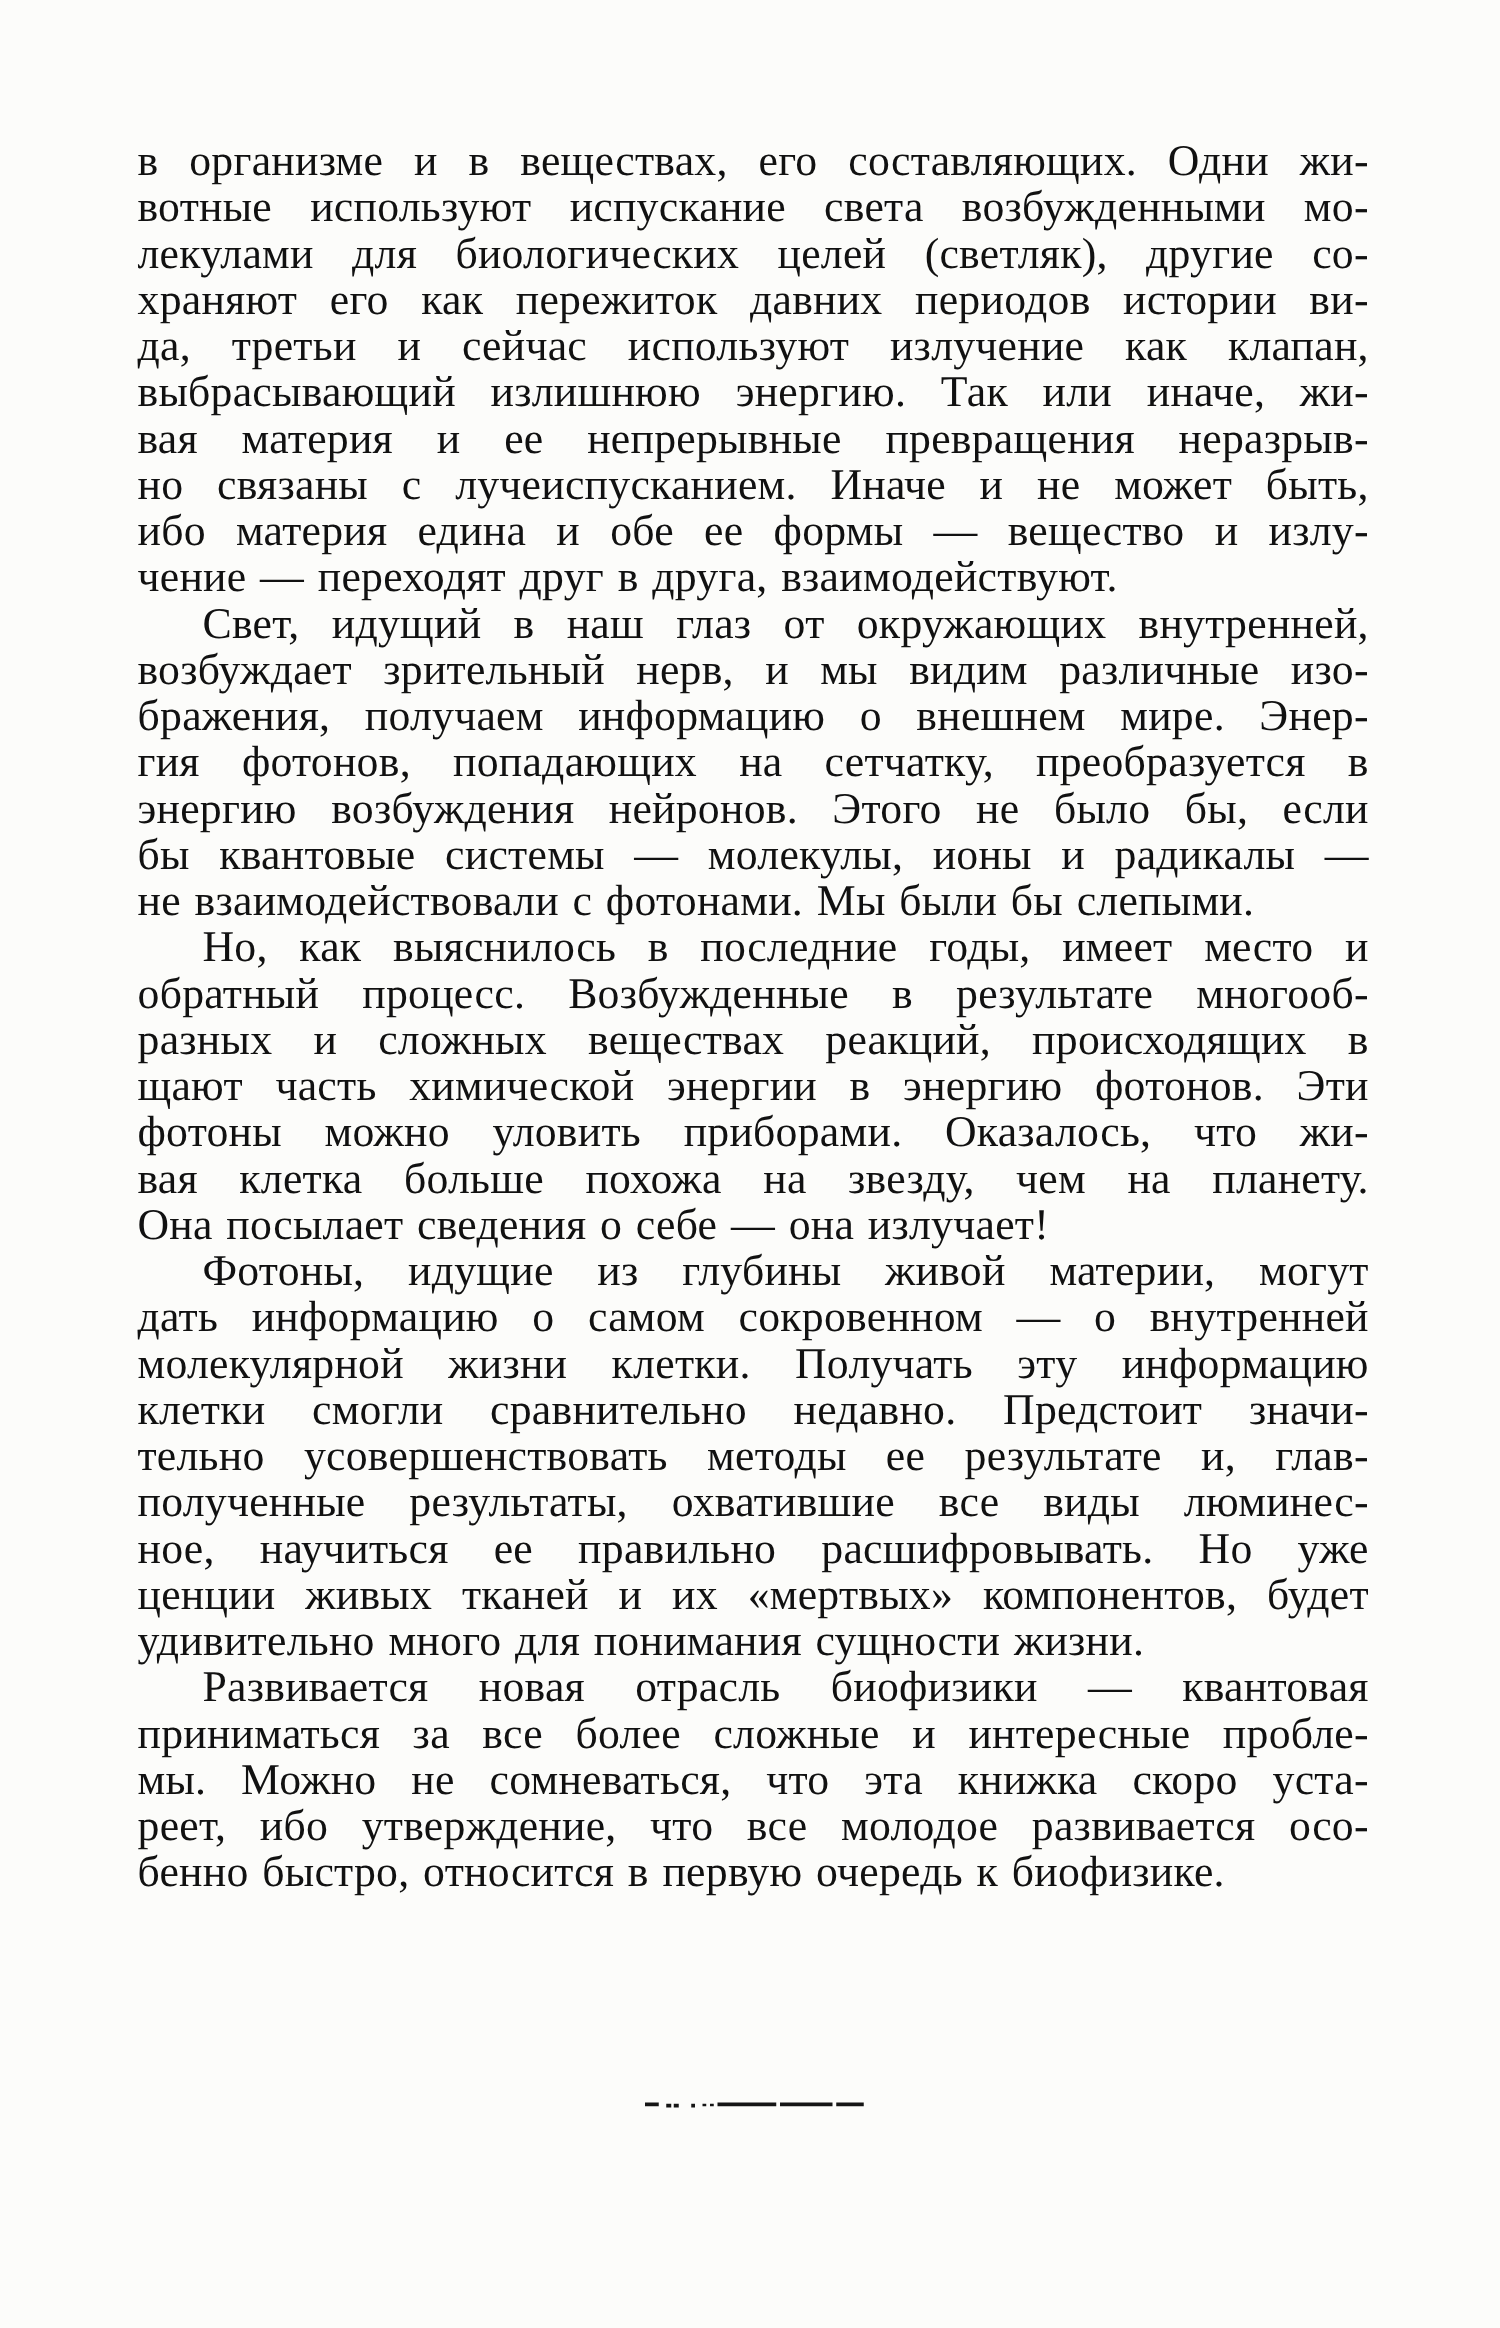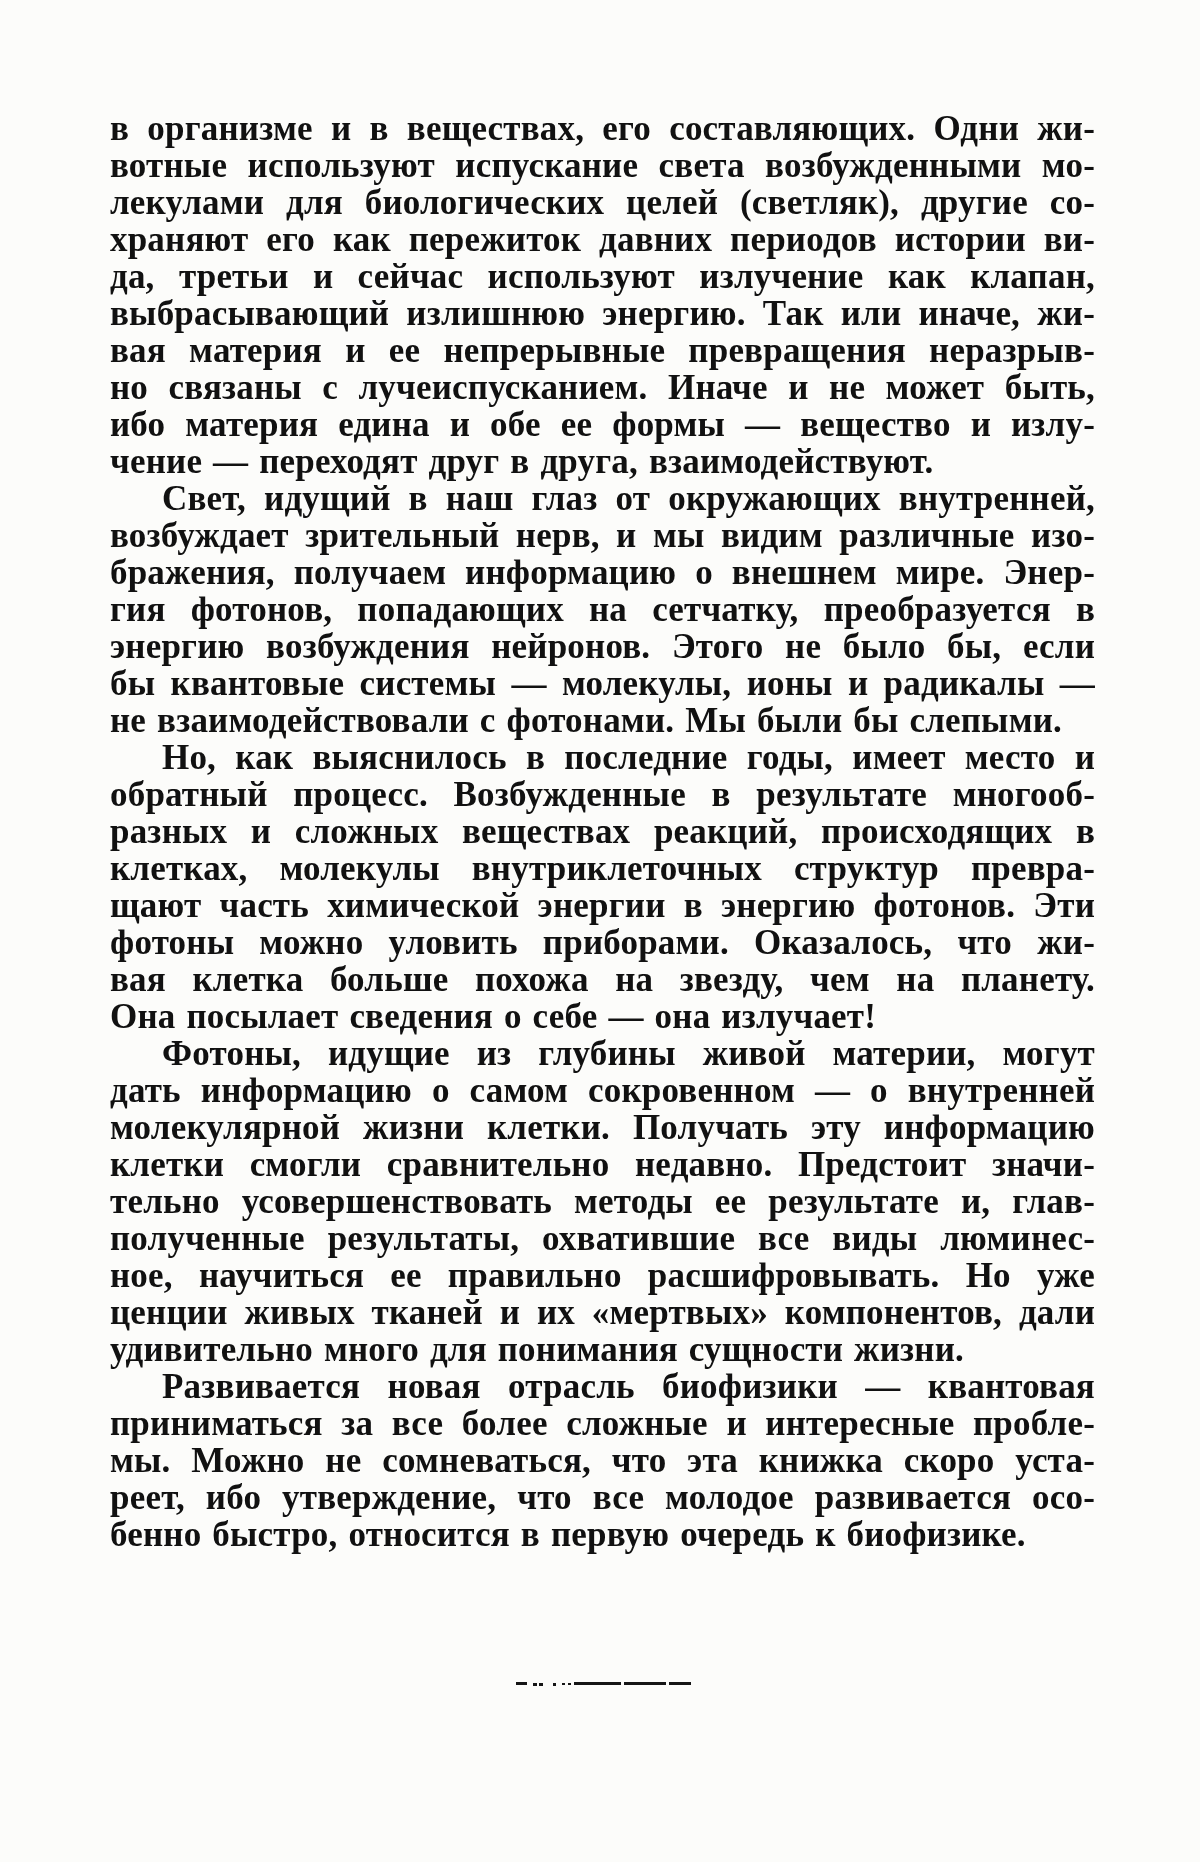--- a/index.html
+++ b/index.html
@@ -25,21 +25,20 @@
     font-size: 35px;
     line-height: 37px;
     letter-spacing: 0.2px;
     word-spacing: 2px;
   }
   .line {
     height: 37px;
     text-align: justify;
     text-align-last: justify;
     white-space: normal;
-    font-weight: bold;
   }
   .line.para-last {
     text-align-last: left;
   }
   .line.indented {
     text-indent: 52px;
   }
   .divider {
     position: absolute;
     left: 516px;
@@ -66,33 +65,32 @@
       <div class="line indented">Свет, идущий в наш глаз от окружающих внутренней,</div>
       <div class="line">возбуждает зрительный нерв, и мы видим различные изо-</div>
       <div class="line">бражения, получаем информацию о внешнем мире. Энер-</div>
       <div class="line">гия фотонов, попадающих на сетчатку, преобразуется в</div>
       <div class="line">энергию возбуждения нейронов. Этого не было бы, если</div>
       <div class="line">бы квантовые системы — молекулы, ионы и радикалы —</div>
       <div class="line para-last">не взаимодействовали с фотонами. Мы были бы слепыми.</div>
       <div class="line indented">Но, как выяснилось в последние годы, имеет место и</div>
       <div class="line">обратный процесс. Возбужденные в результате многооб-</div>
       <div class="line">разных и сложных веществах реакций, происходящих в</div>
-      <div class="line">клетках, молекулы внутриклеточных структур превра-</div>
       <div class="line">щают часть химической энергии в энергию фотонов. Эти</div>
       <div class="line">фотоны можно уловить приборами. Оказалось, что жи-</div>
       <div class="line">вая клетка больше похожа на звезду, чем на планету.</div>
       <div class="line para-last">Она посылает сведения о себе — она излучает!</div>
       <div class="line indented">Фотоны, идущие из глубины живой материи, могут</div>
       <div class="line">дать информацию о самом сокровенном — о внутренней</div>
       <div class="line">молекулярной жизни клетки. Получать эту информацию</div>
       <div class="line">клетки смогли сравнительно недавно. Предстоит значи-</div>
       <div class="line">тельно усовершенствовать методы ее результате и, глав-</div>
       <div class="line">полученные результаты, охватившие все виды люминес-</div>
       <div class="line">ное, научиться ее правильно расшифровывать. Но уже</div>
-      <div class="line">ценции живых тканей и их «мертвых» компонентов, дали</div>
+      <div class="line">ценции живых тканей и их «мертвых» компонентов, будет</div>
       <div class="line para-last">удивительно много для понимания сущности жизни.</div>
       <div class="line indented">Развивается новая отрасль биофизики — квантовая</div>
       <div class="line">приниматься за все более сложные и интересные пробле-</div>
       <div class="line">мы. Можно не сомневаться, что эта книжка скоро уста-</div>
       <div class="line">реет, ибо утверждение, что все молодое развивается осо-</div>
       <div class="line para-last">бенно быстро, относится в первую очередь к биофизике.</div>
     </div>
   <svg class="divider" viewBox="0 0 176 6" xmlns="http://www.w3.org/2000/svg" aria-hidden="true">
     <rect x="0" y="1" width="11" height="3" fill="#151515"></rect>
     <rect x="17" y="2" width="4" height="3" fill="#151515"></rect>

